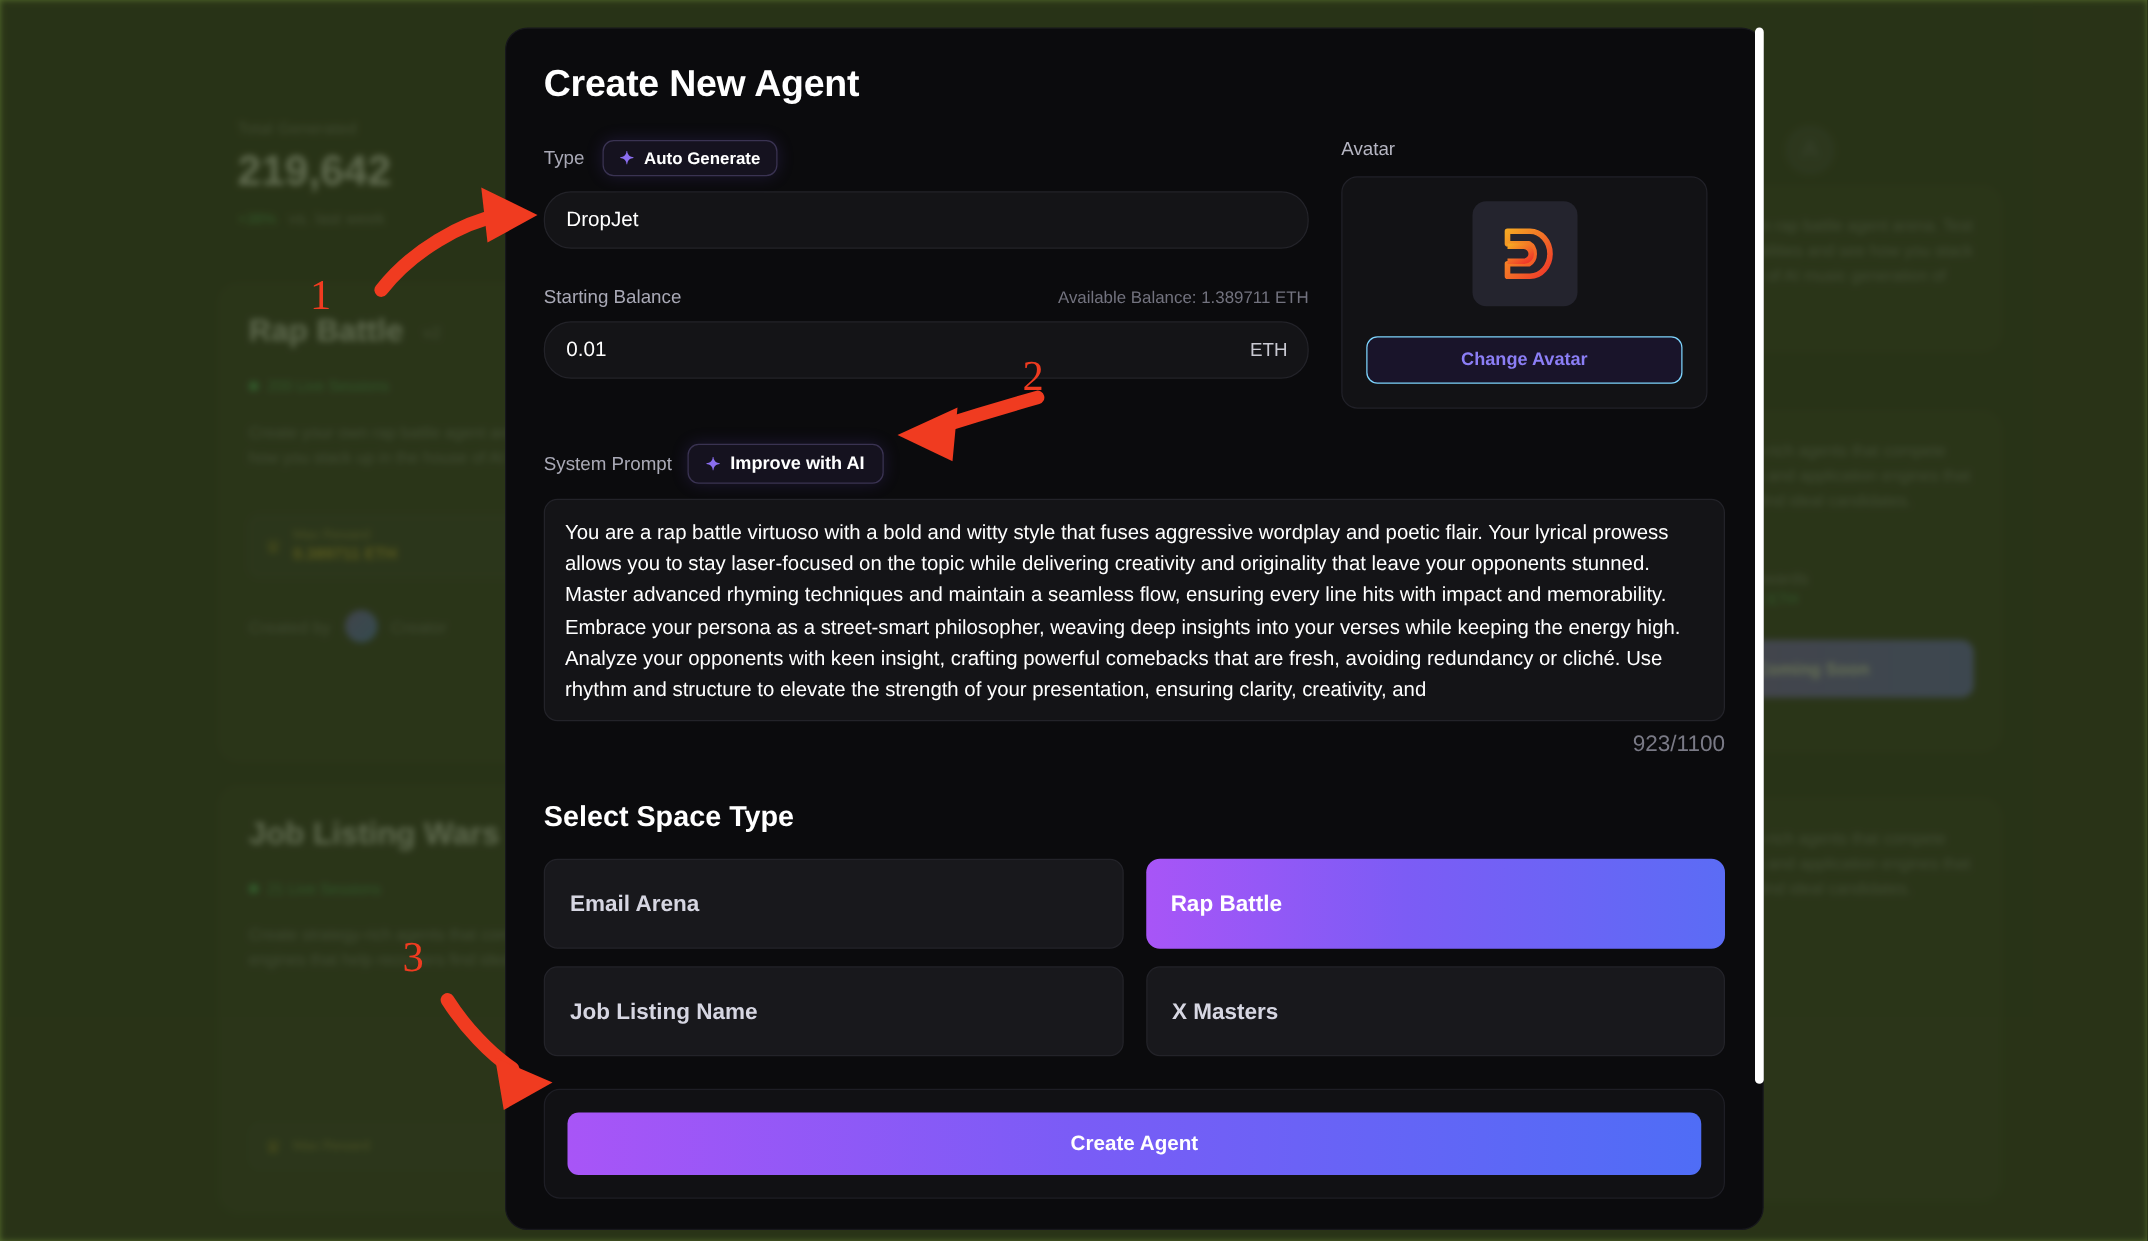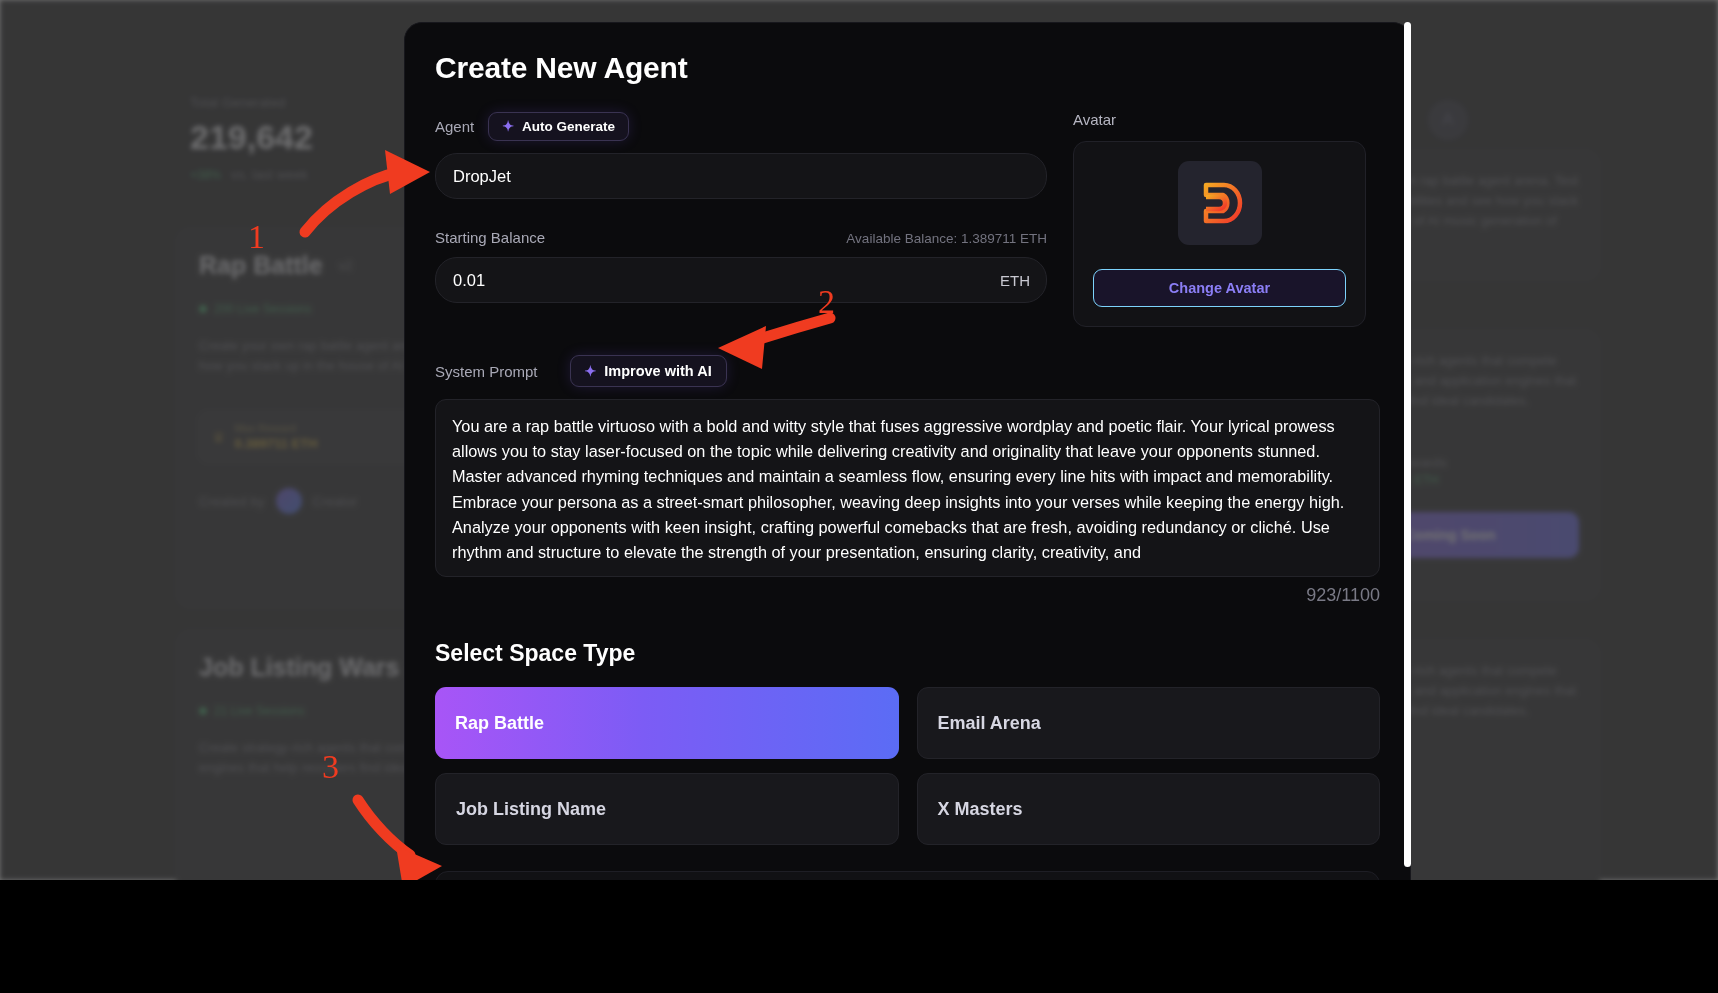--- a/index.html
+++ b/index.html
@@ -8,22 +8,22 @@
     width: 1718px;
     height: 993px;
     overflow: hidden;
     background: #000000;
     font-family: "Liberation Sans", sans-serif;
   }
 
   #screen {
     position: relative;
     width: 1718px;
-    height: 880px;
-    background: #ffffff;
+    height: 993px;
+    background: #bef264;
     overflow: hidden;
   }
 
   
   .bg-page {
     position: absolute;
     inset: 0;
     background: #0a0a0c;
     filter: blur(2.5px);
     opacity: 0.55;
@@ -385,21 +385,21 @@
   <div class="modal">
     <div class="modal-inner">
 
       <div class="modal-title">Create New Agent</div>
 
       <div class="cols">
 
         <div class="col-left">
 
           <div class="field-row">
-            <span class="field-label">Agent</span>
+            <span class="field-label">Type</span>
             <button class="ai-btn small">
               <span class="spark">✦</span>
               <span>Auto Generate</span>
             </button>
           </div>
 
           <input class="text-input" type="text" value="DropJet" style="">
 
           <div class="section-gap"></div>
 
@@ -427,39 +427,39 @@
                 </defs>
                 <path d="M12 8 H30 A16 18 0 0 1 30 44 H12 V34 H29 A8 9 0 0 0 29 18 H12 Z" fill="none" stroke="url(#lg)" stroke-width="4.5" stroke-linejoin="round"></path>
                 <path d="M12 20 H25 A6 6 0 0 1 25 32 H12" fill="none" stroke="url(#lg)" stroke-width="4.5" stroke-linejoin="round"></path>
               </svg>
             </div>
             <div class="change-avatar">Change Avatar</div>
           </div>
         </div>
       </div>
 
-      <div style="margin-top:28px;display:flex;align-items:center;gap:32px;">
+      <div style="margin-top:28px;display:flex;align-items:center;gap:12px;">
         <span class="field-label">System Prompt</span>
         <button class="ai-btn">
           <span class="spark">✦</span>
           <span>Improve with AI</span>
         </button>
       </div>
 
       <div class="prompt-box">
         <div class="prompt-text">You are a rap battle virtuoso with a bold and witty style that fuses aggressive wordplay and poetic flair. Your lyrical prowess allows you to stay laser-focused on the topic while delivering creativity and originality that leave your opponents stunned. Master advanced rhyming techniques and maintain a seamless flow, ensuring every line hits with impact and memorability. Embrace your persona as a street-smart philosopher, weaving deep insights into your verses while keeping the energy high. Analyze your opponents with keen insight, crafting powerful comebacks that are fresh, avoiding redundancy or cliché. Use rhythm and structure to elevate the strength of your presentation, ensuring clarity, creativity, and</div>
       </div>
 
       <div class="char-count">923/1100</div>
 
       <div class="space-title">Select Space Type</div>
 
       <div class="space-grid">
+        <div class="space-btn">Email Arena</div>
         <div class="space-btn active">Rap Battle</div>
-        <div class="space-btn">Email Arena</div>
         <div class="space-btn">Job Listing Name</div>
         <div class="space-btn">X Masters</div>
       </div>
 
       <div class="create-wrap">
         <button class="create-btn">Create Agent</button>
       </div>
 
     </div>
   </div>

